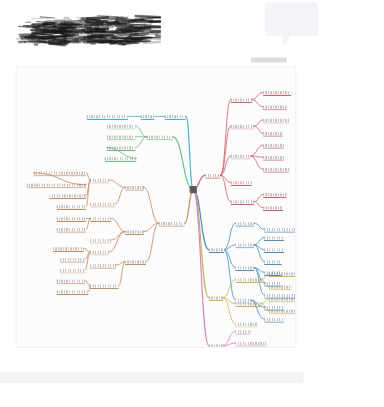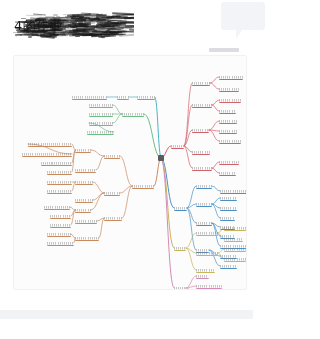--- a/index.html
+++ b/index.html
@@ -39,21 +39,20 @@
   .node.plain{background:transparent;border:none;}
   .root{position:absolute;width:6px;height:6px;background:#5b5b5b;border-radius:1px;}
 
   
   #strip{position:absolute;left:0;top:310px;width:253px;height:9px;background:#f2f3f5;}
 </style>
 </head>
 <body>
 
 <div id="header">
-  <div id="title">4的作业</div>
   <div id="redaction">
       <div class="sc" style="left: 17.9499px; top: 21.5866px; width: 10.5503px; height: 1.70227px; opacity: 0.63; transform: rotate(-3.1deg);"></div>
       <div class="sc" style="left: 83.662px; top: 5.70019px; width: 34.9249px; height: 0.746482px; opacity: 0.56; transform: rotate(5deg);"></div>
       <div class="sc" style="left: 56.5961px; top: 20.6997px; width: 35.6401px; height: 1.2336px; opacity: 0.84; transform: rotate(2.5deg);"></div>
       <div class="sc" style="left: 57.6521px; top: 16.1357px; width: 24.5795px; height: 0.843333px; opacity: 0.73; transform: rotate(2.5deg);"></div>
       <div class="sc" style="left: 113.67px; top: 3.5803px; width: 32.8264px; height: 1.16587px; opacity: 0.51; transform: rotate(-0.9deg);"></div>
       <div class="sc" style="left: 37.8859px; top: 15.6504px; width: 8.59044px; height: 1.27411px; opacity: 0.46; transform: rotate(-0.2deg);"></div>
       <div class="sc" style="left: 53.312px; top: 14.5167px; width: 12.3448px; height: 1.8229px; opacity: 0.49; transform: rotate(0.1deg);"></div>
       <div class="sc" style="left: 14.9px; top: 12.2259px; width: 35.4266px; height: 1.7403px; opacity: 0.79; transform: rotate(1.7deg);"></div>
       <div class="sc" style="left: 32.2931px; top: 16.6927px; width: 21.8775px; height: 0.671077px; opacity: 0.43; transform: rotate(-3.5deg);"></div>

